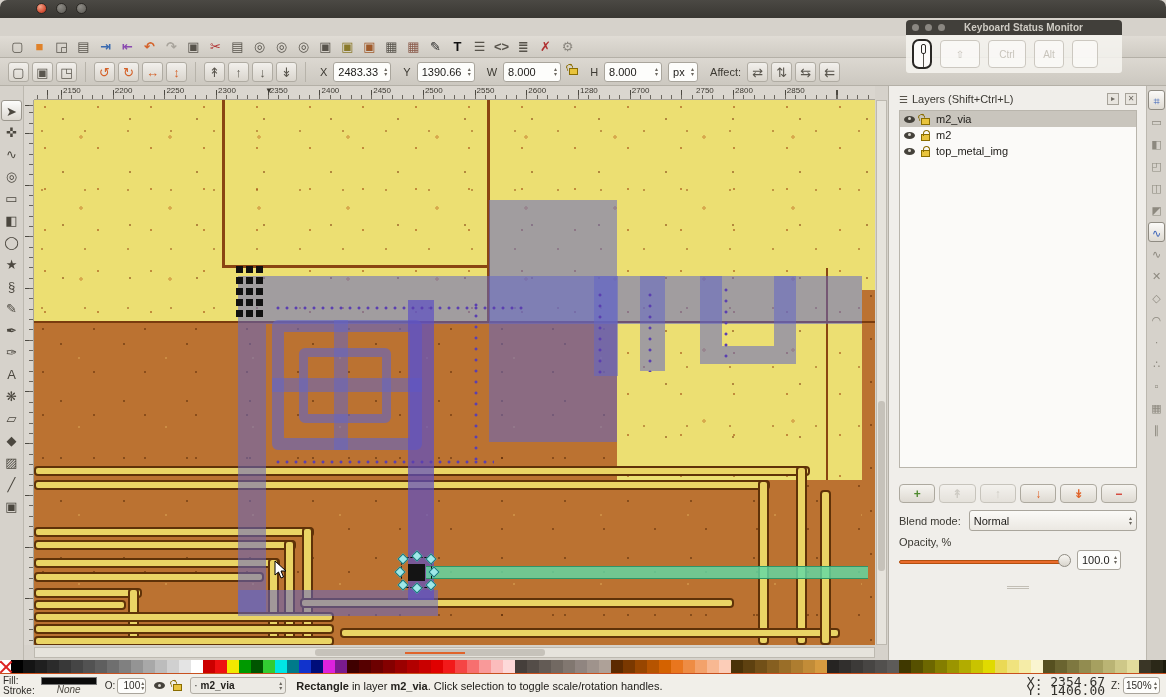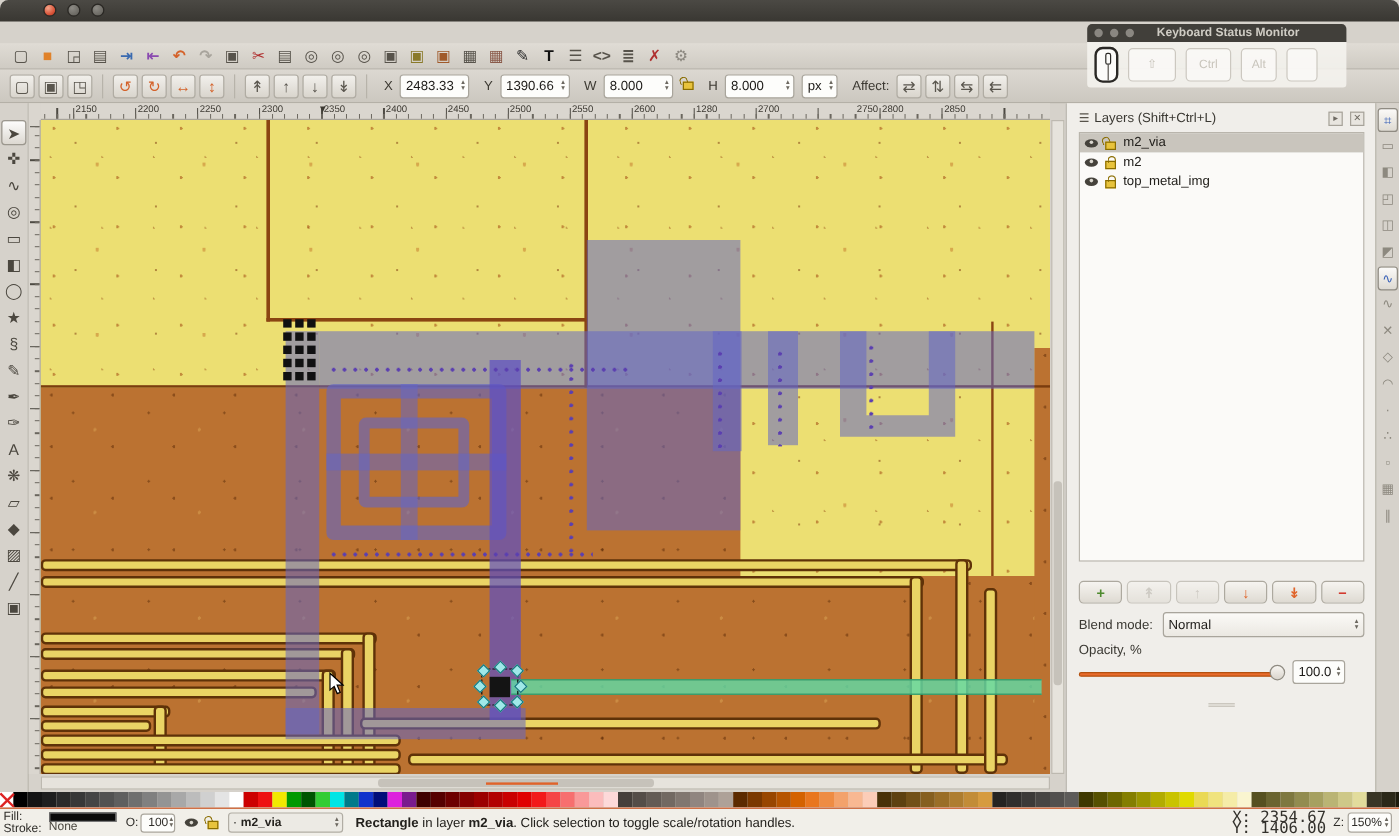--- a/index.html
+++ b/index.html
@@ -105,21 +105,21 @@
 .mouse:after{content:"";position:absolute;left:8.5px;top:13px;width:0;height:13px;border-left:1px solid #55524c}
 
 .palette{position:absolute;left:0;top:660px;width:1166px;height:13px;background:#cfcbc3;display:flex;overflow:hidden}
 .sw{flex:0 0 12px;height:13px}
 .sw.none{background:#fff;position:relative;flex-basis:11px}
 .sw.none:before,.sw.none:after{content:"";position:absolute;left:5px;top:-1px;width:1.5px;height:16px;background:#d22}
 .sw.none:before{transform:rotate(45deg)}.sw.none:after{transform:rotate(-45deg)}
 .statusbar{position:absolute;left:0;top:673px;width:1166px;height:24px;background:#f1efe9;border-top:1px solid #c8511f;display:flex;align-items:center;font-size:10px;color:#2e2c28}
 .fs{display:flex;flex-direction:column;justify-content:center;line-height:10px;padding-left:3px}
 .fillsw{width:56px;height:8px;background:#0a0a0a;border:1px solid #777}
-.stroketxt{color:#4b4840;text-align:left}
+.stroketxt{font-style:italic;color:#4b4840;text-align:center}
 .minispin{display:inline-flex;align-items:center;background:#fdfdfb;border:1px solid #a9a59c;border-radius:3px;height:16px;overflow:hidden}
 .minispin .val{width:22px;font-size:10px;padding-left:2px;white-space:nowrap;direction:rtl}
 .laycombo{display:inline-flex;align-items:center;gap:3px;background:#eceae4;border:1px solid #b1ada4;border-radius:3px;height:17px;width:96px;padding:0 3px;font-size:10px;font-weight:bold;color:#23211d}
 .msg{margin-left:10px;font-size:11px;color:#23211d;white-space:nowrap;overflow:hidden}
 .coords{margin-left:auto;text-align:right;font-size:13px;line-height:9px;color:#33312c;font-family:"DejaVu Sans Mono",monospace}
 .zspin{display:inline-flex;align-items:center;background:#fdfdfb;border:1px solid #a9a59c;border-radius:3px;height:17px;margin:0 6px 0 3px;padding:0 2px}
 .cursor-svg{position:absolute;z-index:40}
 </style>
 </head>
 <body>
@@ -262,21 +262,21 @@
       <span style="left: 132.4px;">2250</span>
       <span style="left: 184.1px;">2300</span>
       <span style="left: 235.8px;">2350</span>
       <span style="left: 287.5px;">2400</span>
       <span style="left: 339.2px;">2450</span>
       <span style="left: 390.9px;">2500</span>
       <span style="left: 442.6px;">2550</span>
       <span style="left: 494.3px;">2600</span>
       <span style="left: 546px;">1280</span>
       <span style="left: 597.7px;">2700</span>
-      <span style="left: 680px;">2750</span>
+      <span style="left: 662px;">2750</span>
       <span style="left: 701.1px;">2800</span>
       <span style="left: 752.8px;">2850</span>
     </div>
   <div class="ruler-left"></div>
 
   <div id="canvas">
 
     <div class="abs speckbr" style="left:0;top:223px;width:583px;height:157px"></div>
     <div class="abs speckbr" style="left:0;top:380px;width:841px;height:165px"></div>
     <div class="abs speckbr" style="left:828px;top:190px;width:13px;height:355px"></div>

